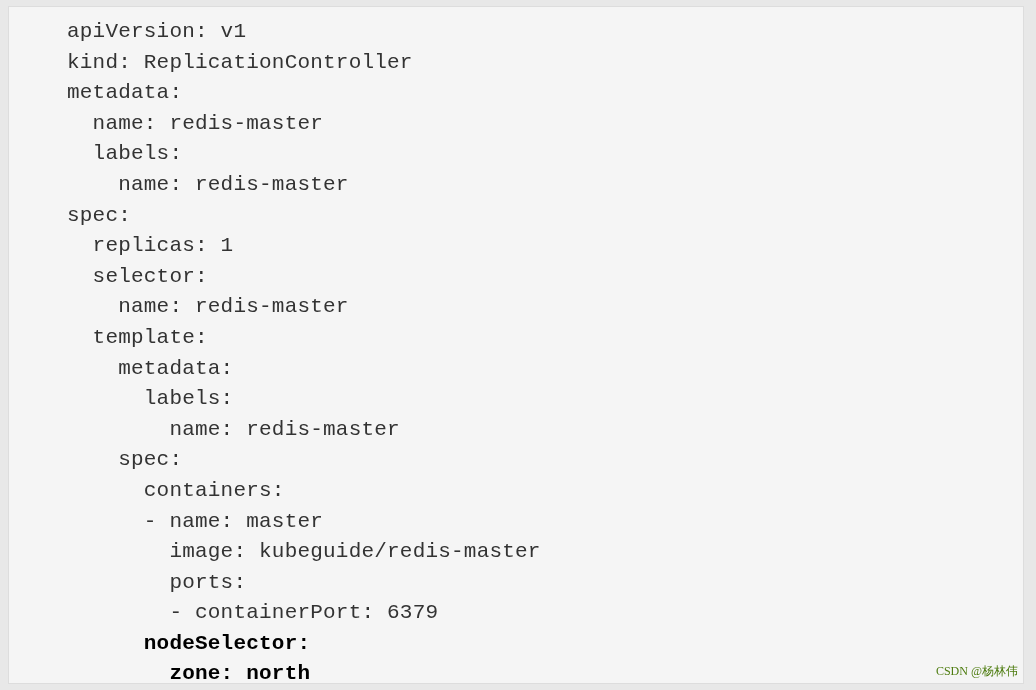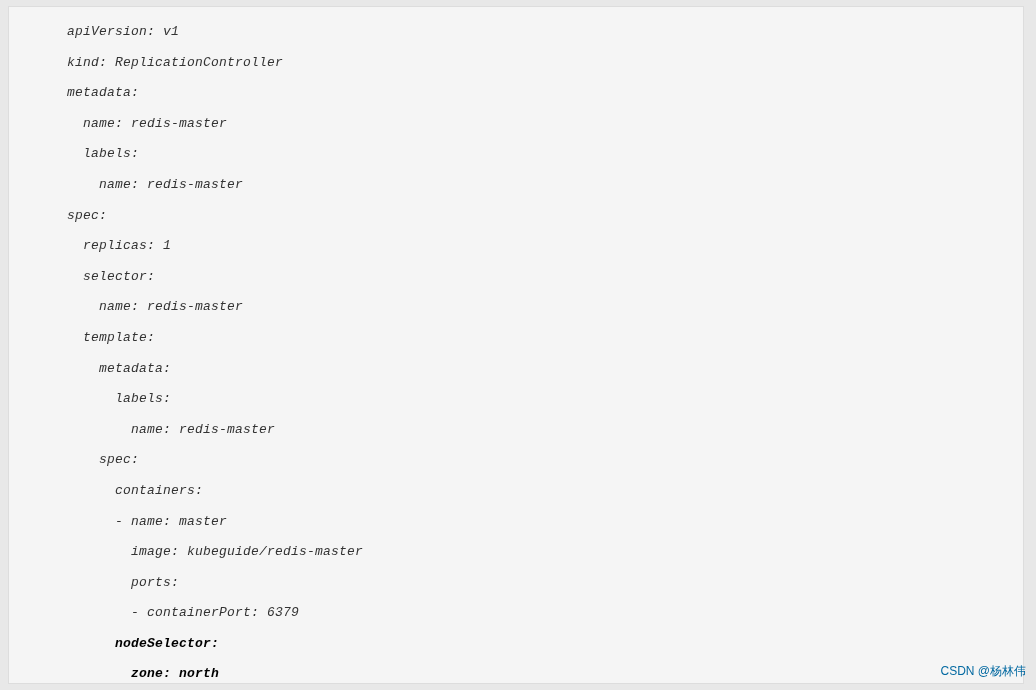--- a/index.html
+++ b/index.html
@@ -17,38 +17,37 @@
     }
     .code-block {
       background: #f5f5f5;
       border: 1px solid #ddd;
       padding: 10px 12px 12px 58px;
       height: 100%;
       overflow: hidden;
     }
     pre {
       font-family: "Courier New", Courier, monospace;
-      font-size: 13px;
+      font-size: 21px;
       line-height: 30.6px;
       color: #333;
       letter-spacing: 0.2px;
       white-space: pre;
-      font-style: italic;
     }
     .bold-line {
       font-weight: bold;
       color: #000;
     }
     .watermark {
       position: absolute;
       bottom: 10px;
-      right: 10px;
+      right: 18px;
       font-size: 12px;
-      color: #0369a1;
-      font-family: Liberation Sans, sans-serif;
+      color: #4d7c0f;
+      font-family: Liberation Serif, serif;
     }
   </style>
 </head>
 <body>
 
 <div class="code-block">
   <pre><span>apiVersion: v1</span>
 <span>kind: ReplicationController</span>
 <span>metadata:</span>
 <span>  name: redis-master</span>

